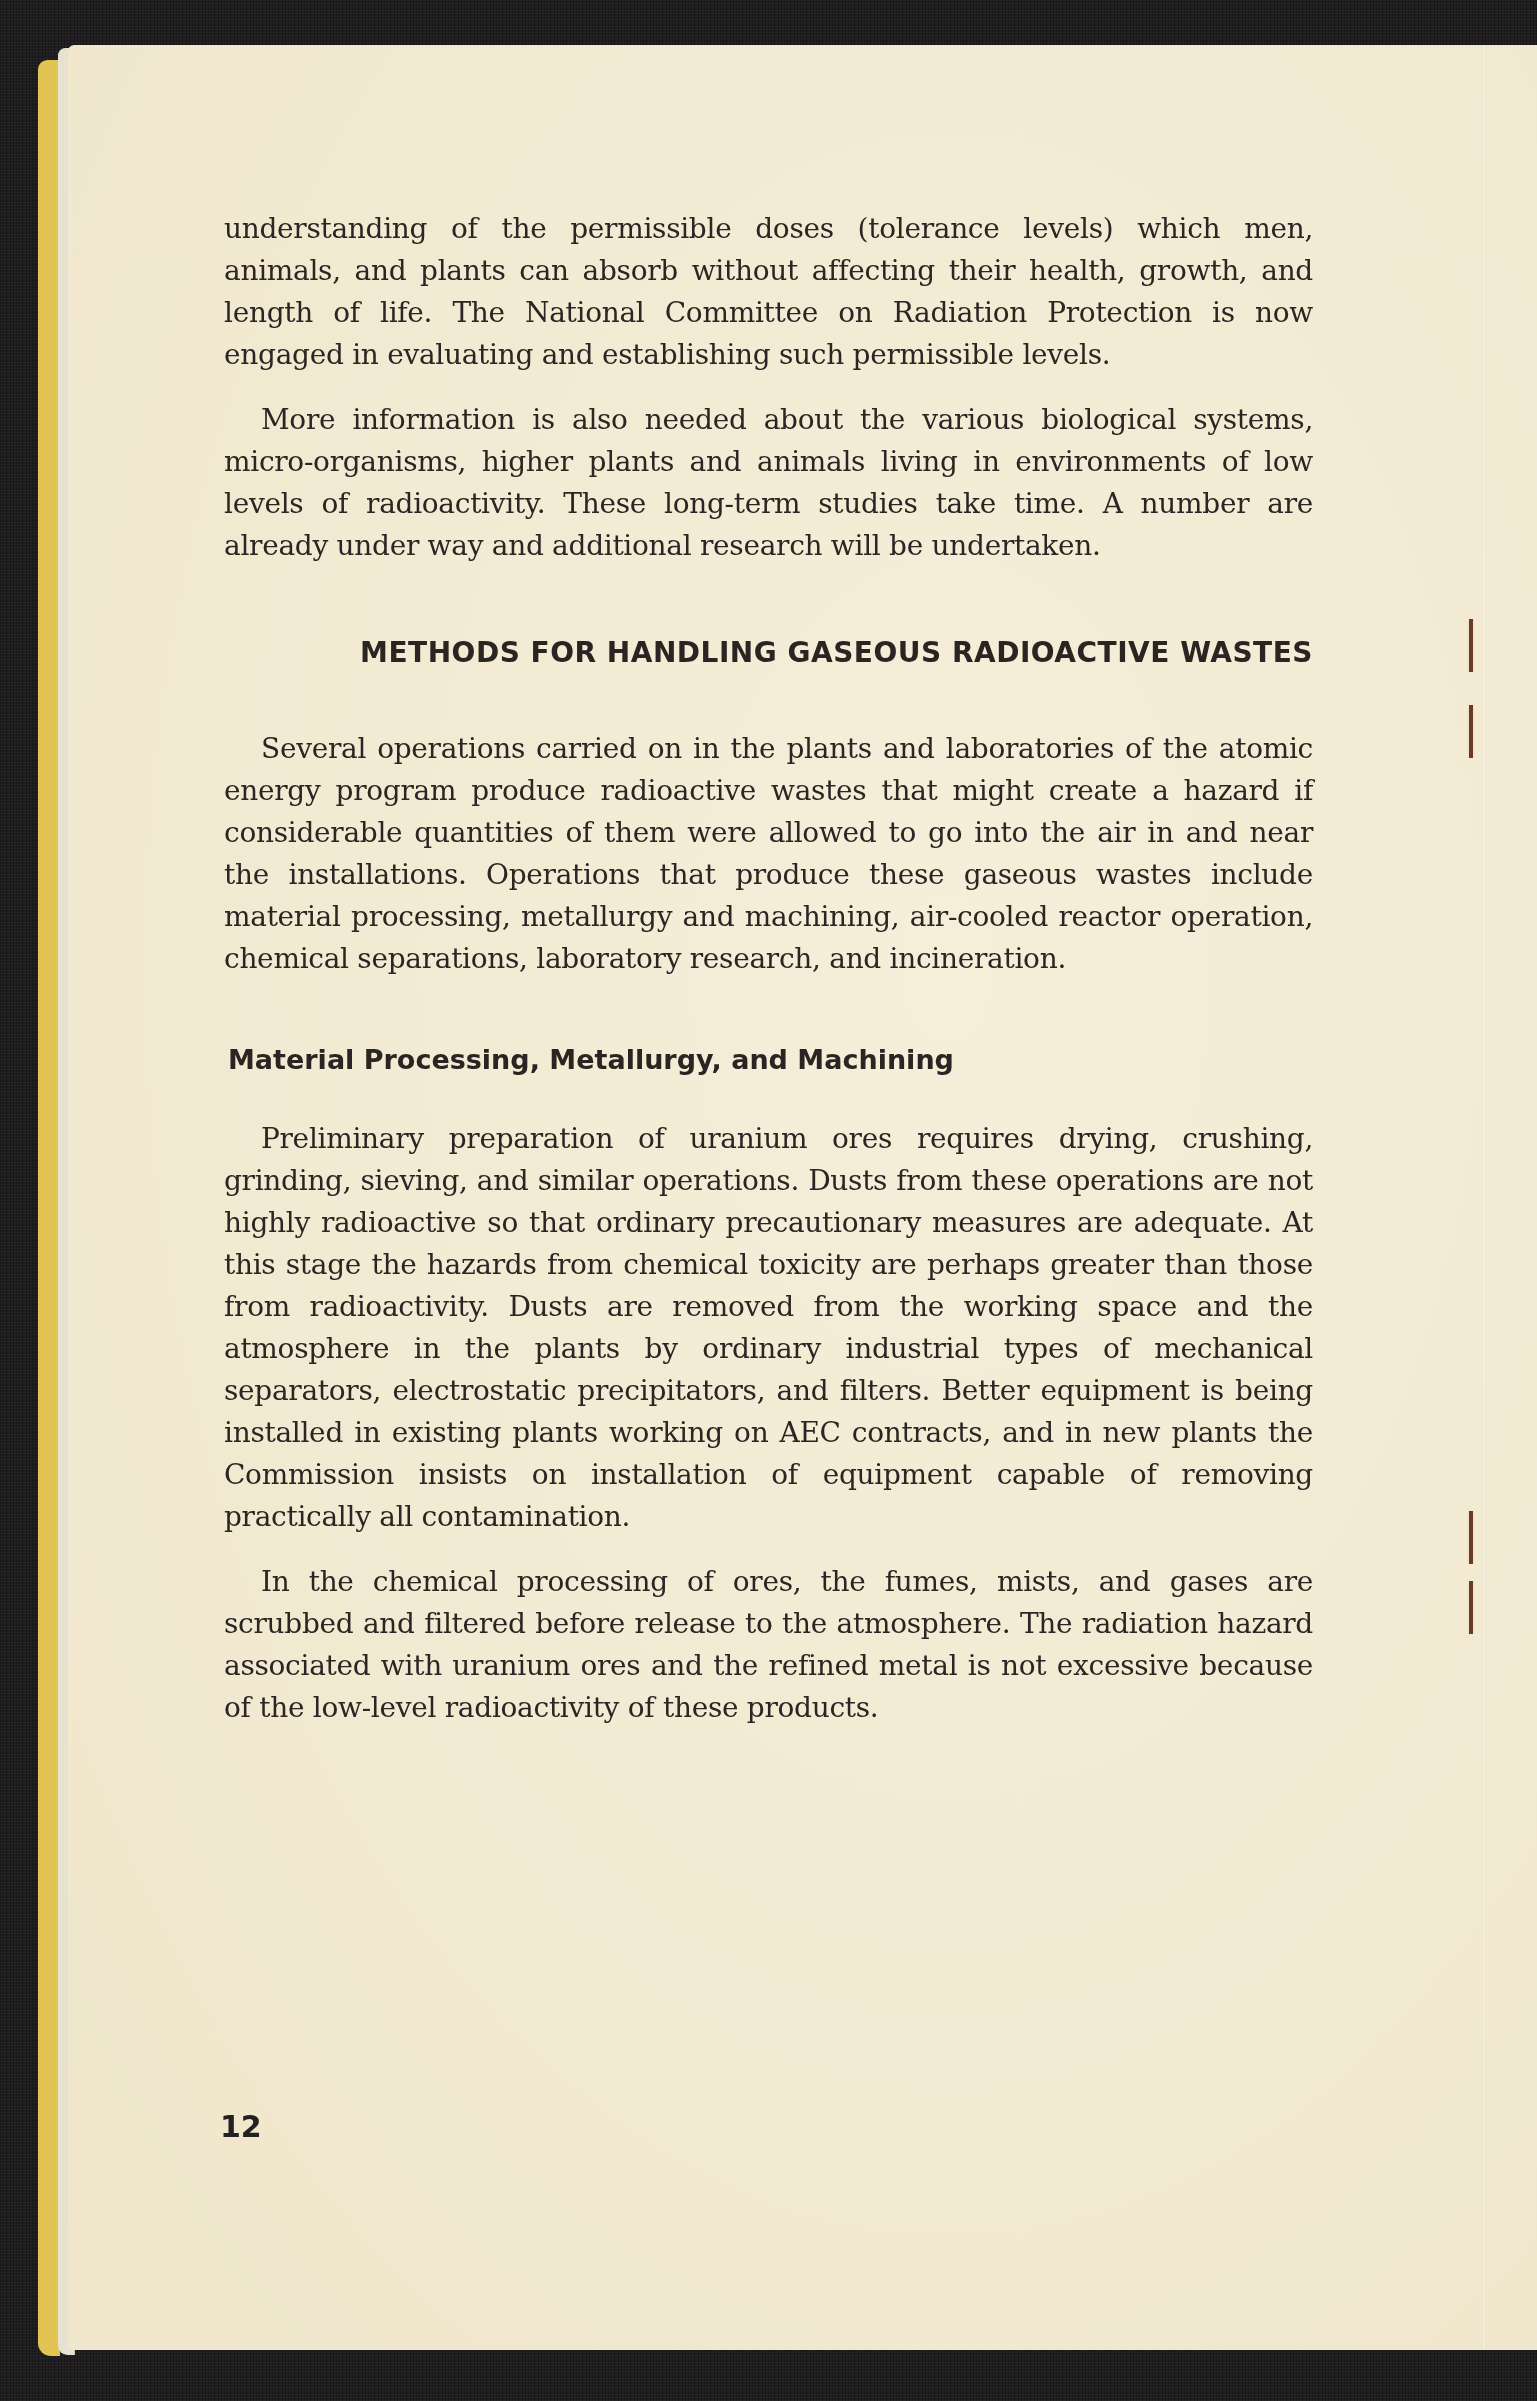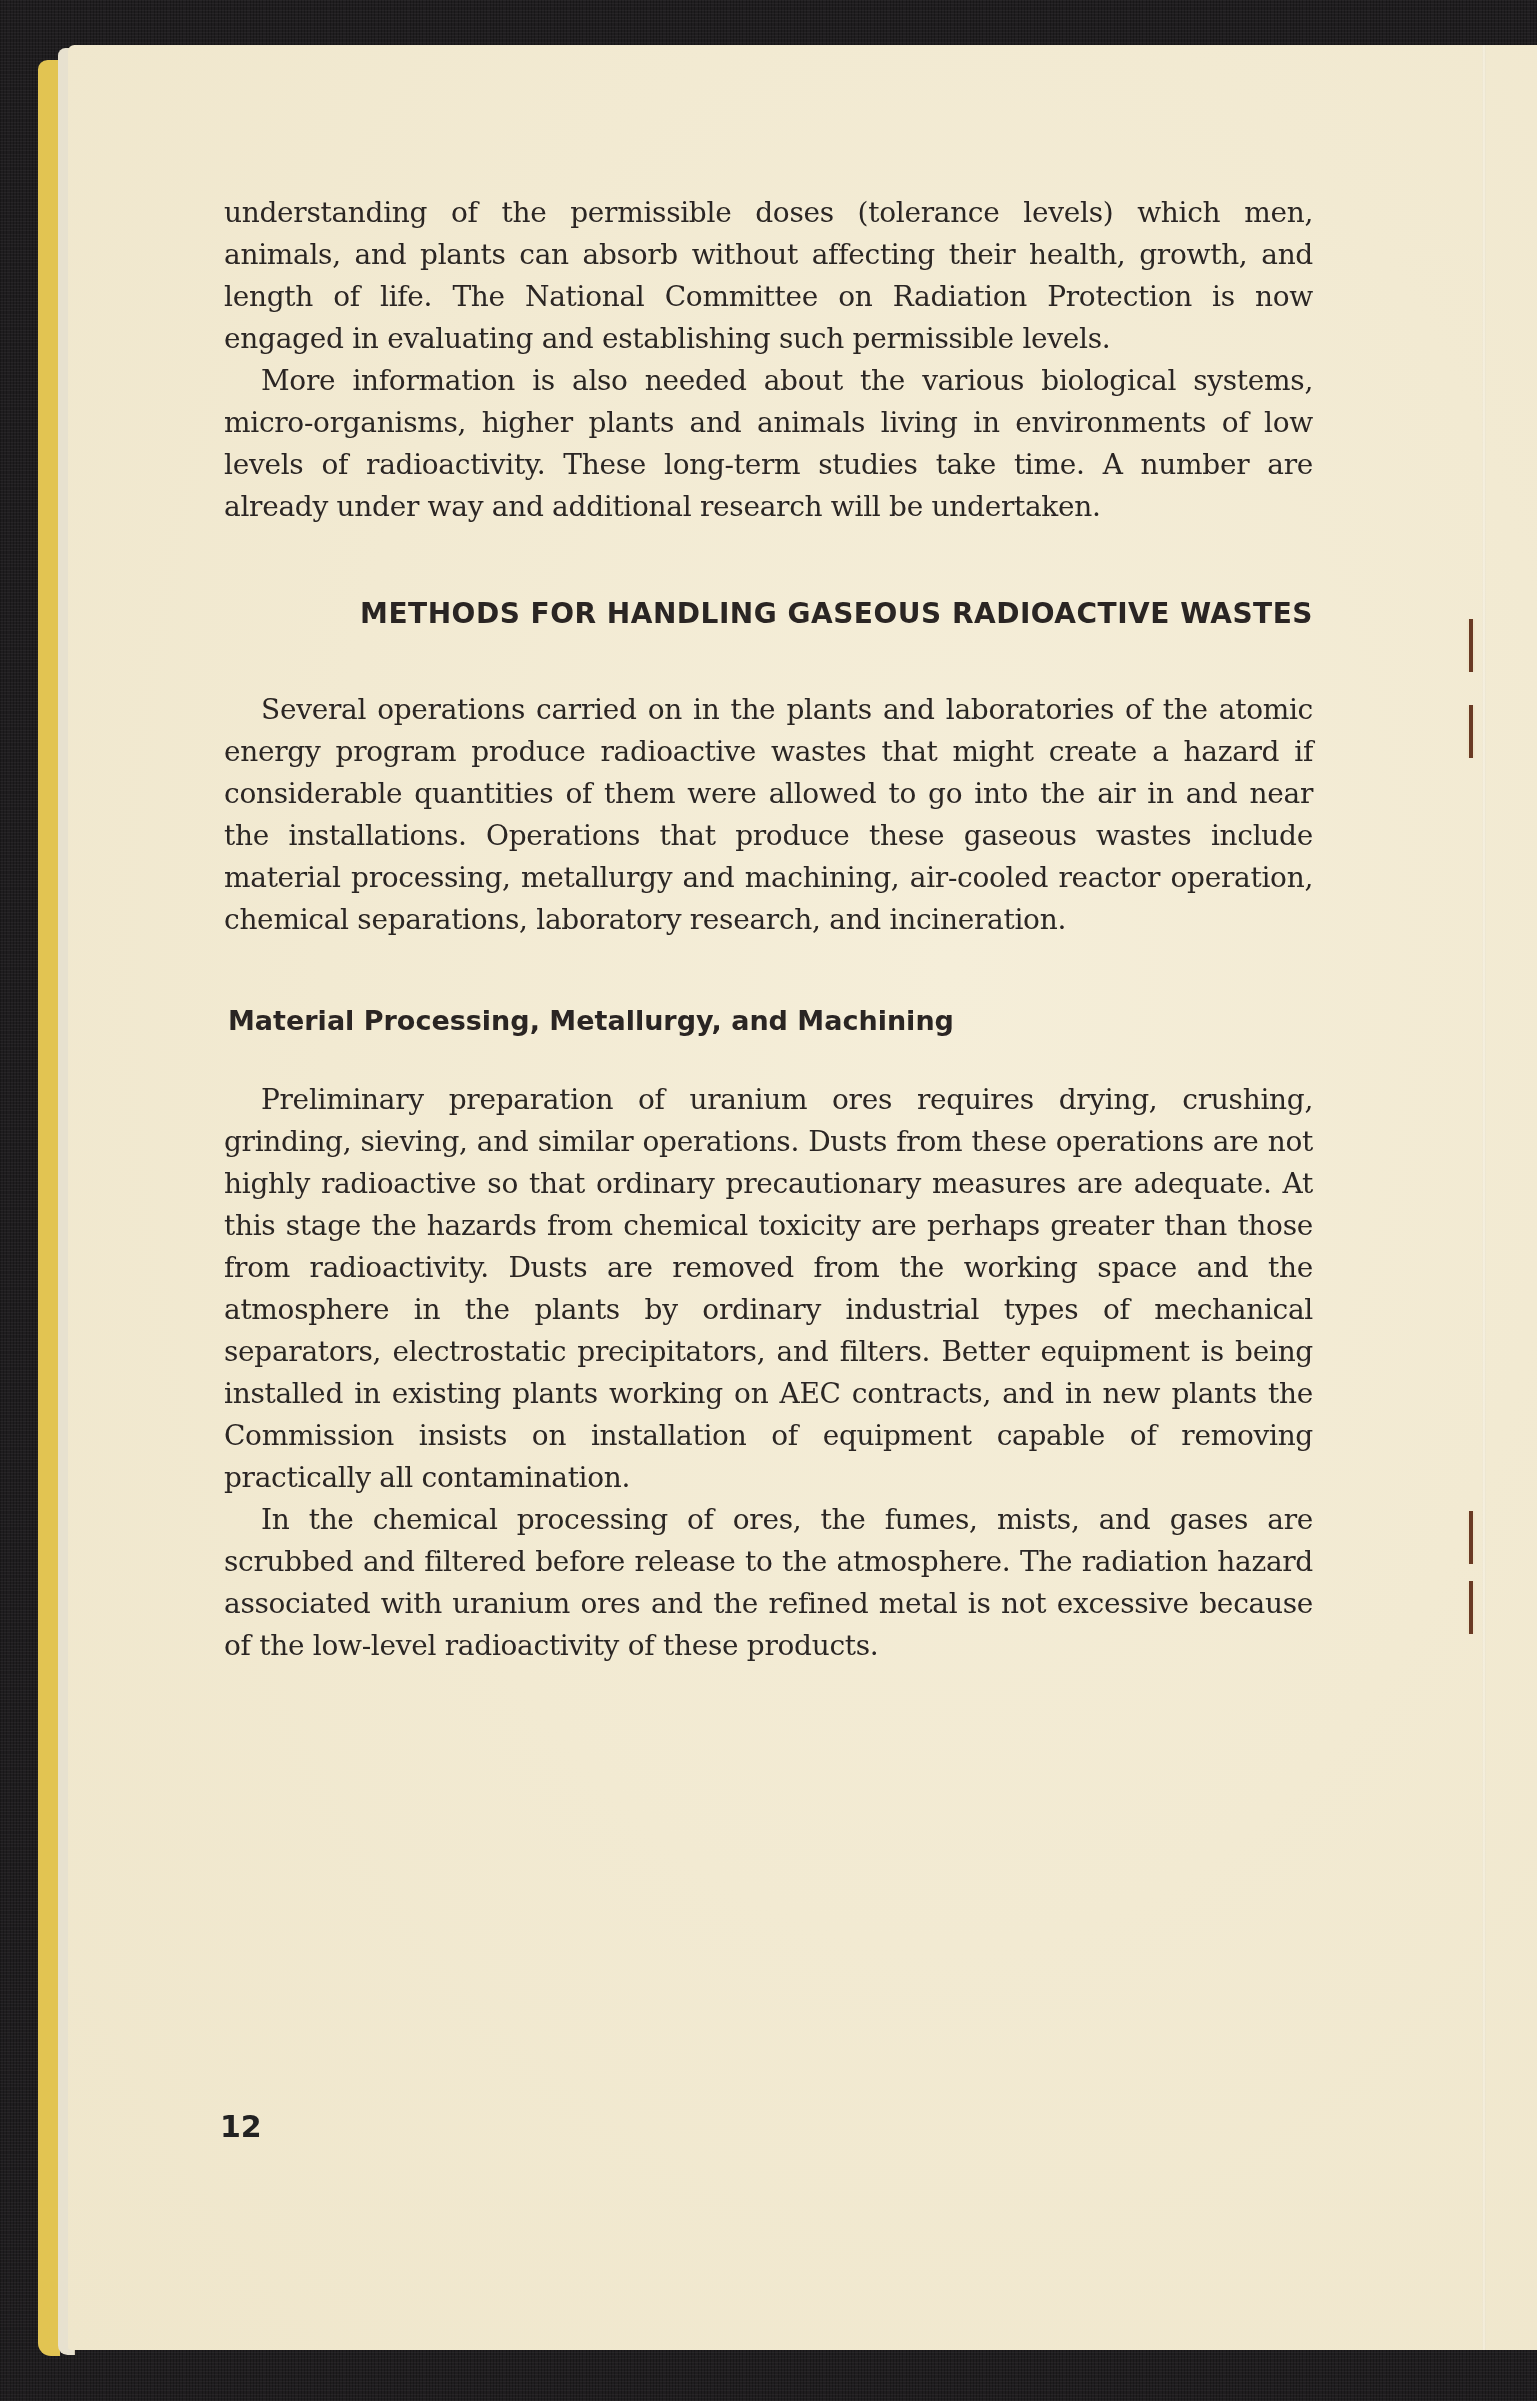--- a/index.html
+++ b/index.html
@@ -29,28 +29,28 @@
   .gutter {
     position:absolute; left:1482px; top:45px; width:4.3px; height:2305px;
     background:linear-gradient(90deg, rgba(0,0,0,0.02), rgba(255,255,255,0.35), rgba(0,0,0,0.03));
   }
   .staple {
     position:absolute; left:1467px; width:7.5px; height:53px;
     background:linear-gradient(90deg,#efe6cb 0 30%, #6a3a24 30% 70%, #efe6cb 70%);
     border-radius:1.6px;
   }
   .content {
-    position:absolute; left:224px; top:192px; width:1089px;
+    position:absolute; left:224px; top:208px; width:1089px;
     color:#2b2624;
   }
   p {
     margin:0; font-size:28px; line-height:42px; text-align:justify;
     letter-spacing:-0.3px;
   }
-  p.indent { text-indent:37px; }
+  p.indent { text-indent:37px;margin-top:23px; }
   h1.section {
     margin:0; text-align:right;
     font-family:"DejaVu Sans", "Liberation Sans", sans-serif;
     font-weight:bold; font-size:28px; letter-spacing:0.5px; color:#2a2523;
   }
   h2.sub {
     margin:4px;
     font-family:"DejaVu Sans", "Liberation Sans", sans-serif;
     font-weight:bold; font-size:27px; color:#2a2523;
   }

